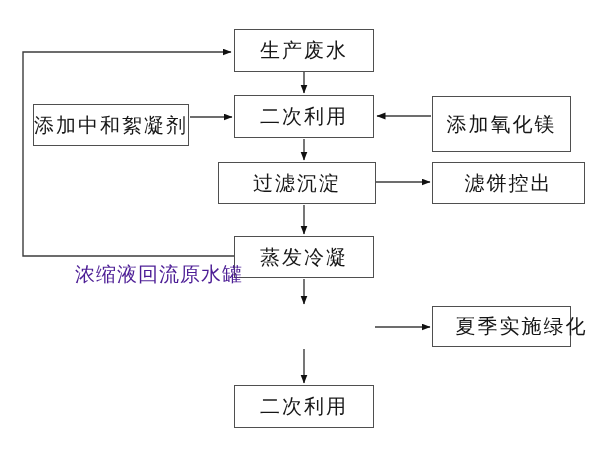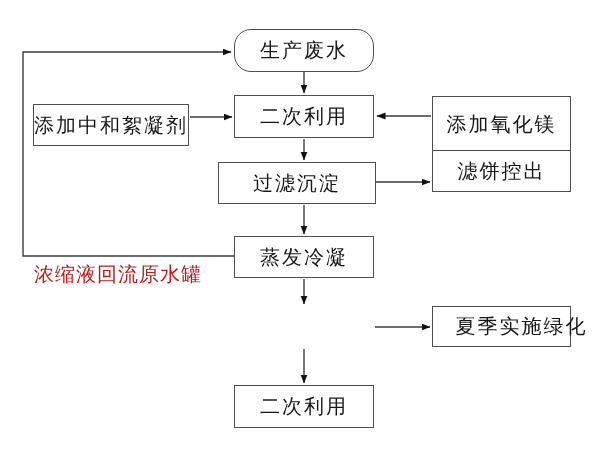--- a/index.html
+++ b/index.html
@@ -32,34 +32,35 @@
     justify-content: center;
     font-size: 20px;
     letter-spacing: 2px;
     color: #161616;
     white-space: nowrap;
   }
   .free-label {
     position: absolute;
     font-size: 20px;
     letter-spacing: 1px;
-    color: #b91c1c;
+    color: #4c1d95;
     white-space: nowrap;
+    margin-left: 41px;
   }
   
-  #n-production      { left: 234px; top: 29px;  width: 140px; height: 43px; border-radius: 17px; }
+  #n-production      { left: 234px; top: 29px;  width: 140px; height: 43px; }
   #n-neutralize      { left: 234px; top: 95px;  width: 140px; height: 43px; }
   #n-filter          { left: 218px; top: 162px; width: 158px; height: 42px; }
   #n-evaporate       { left: 234px; top: 236px; width: 140px; height: 42px; }
   #n-membrane        { left: 234px; top: 306px; width: 140px; height: 42px; }
   #n-reuse           { left: 234px; top: 385px; width: 140px; height: 43px; }
   
   #n-flocculant      { left: 33px;  top: 104px;  width: 156px; height: 42px; }
   #n-magnesium       { left: 432px; top: 96px;  width: 139px; height: 56px; }
-  #n-filtercake      { left: 432px; top: 150px; width: 139px; height: 42px; }
+  #n-filtercake      { left: 432px; top: 162px; width: 153px; height: 42px; }
   #n-greening        { left: 432px; top: 306px; width: 139px; height: 41px; padding-left: 40px; }
   
   #lbl-concentrate   { left: 34px;  top: 261px; }
 </style>
 </head>
 <body>
 
 <div class="canvas">
 
   <svg class="edges-layer" width="600" height="460" viewBox="0 0 600 460" xmlns="http://www.w3.org/2000/svg">

